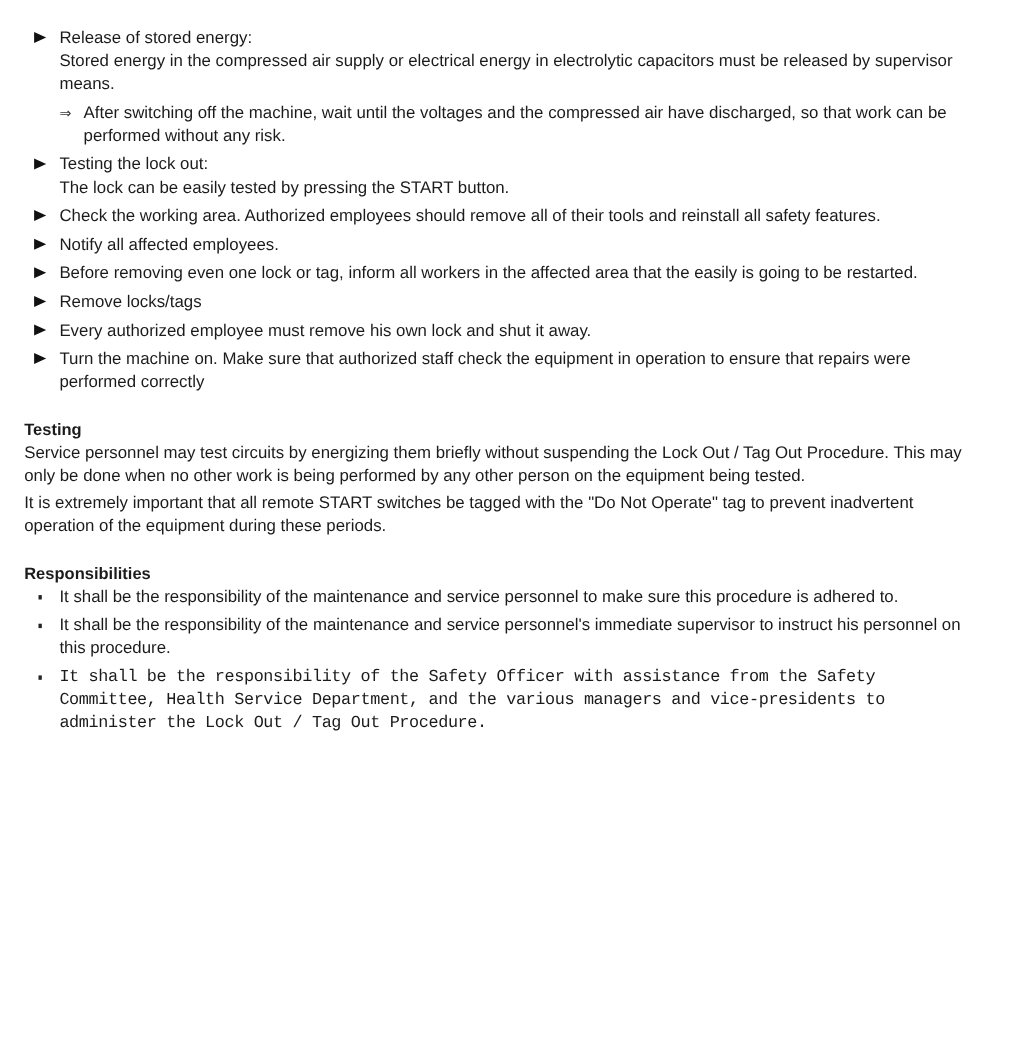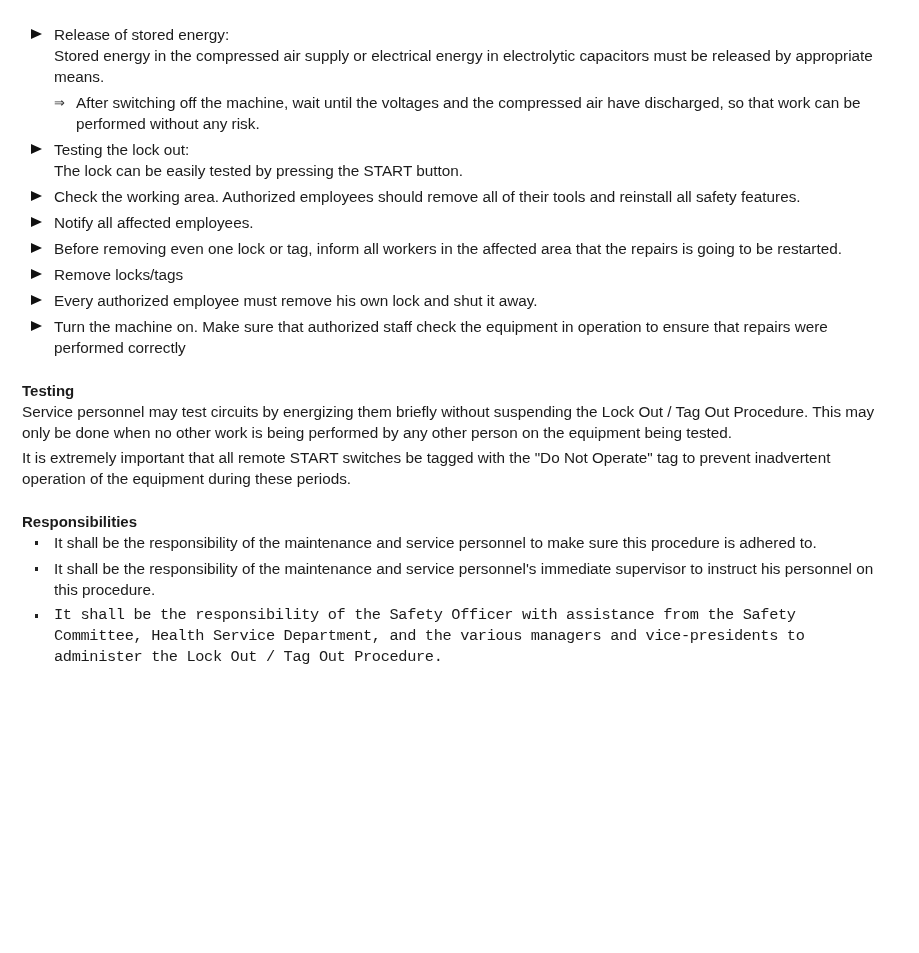--- a/index.html
+++ b/index.html
@@ -94,42 +94,42 @@
 </style>
 </head>
 <body>
 
 <div class="page">
 
   <ul class="alist">
     <li>
       <span class="arrow"></span>
       <span class="sub-text">Release of stored energy:</span>
-      <span class="sub-text">Stored energy in the compressed air supply or electrical energy in electrolytic capacitors must be released by appropriate means.</span>
+      <span class="sub-text">Stored energy in the compressed air supply or electrical energy in electrolytic capacitors must be released by supervisor means.</span>
       <div class="result">
         <span class="result-icon">⇒</span>
         <span>After switching off the machine, wait until the voltages and the compressed air have discharged, so that work can be performed without any risk.</span>
       </div>
     </li>
     <li>
       <span class="arrow"></span>
       <span class="sub-text">Testing the lock out:</span>
       <span class="sub-text">The lock can be easily tested by pressing the START button.</span>
     </li>
     <li>
       <span class="arrow"></span>
       <span>Check the working area. Authorized employees should remove all of their tools and reinstall all safety features.</span>
     </li>
     <li>
       <span class="arrow"></span>
       <span>Notify all affected employees.</span>
     </li>
     <li>
       <span class="arrow"></span>
-      <span>Before removing even one lock or tag, inform all workers in the affected area that the repairs is going to be restarted.</span>
+      <span>Before removing even one lock or tag, inform all workers in the affected area that the easily is going to be restarted.</span>
     </li>
     <li>
       <span class="arrow"></span>
       <span>Remove locks/tags</span>
     </li>
     <li>
       <span class="arrow"></span>
       <span>Every authorized employee must remove his own lock and shut it away.</span>
     </li>
     <li>

